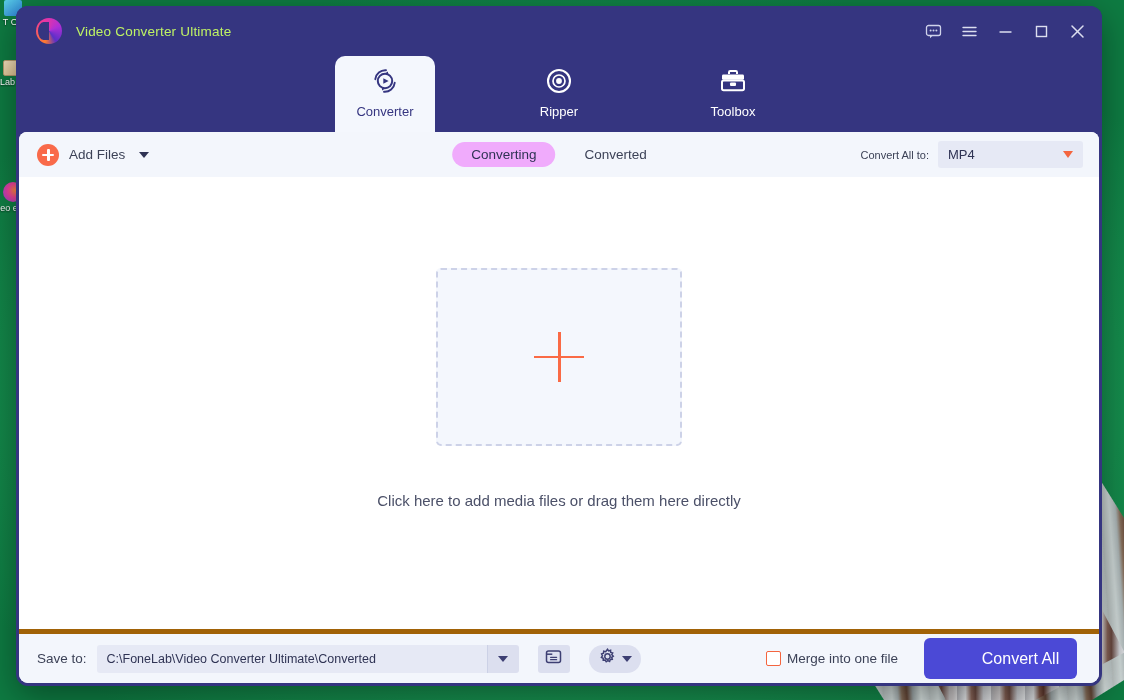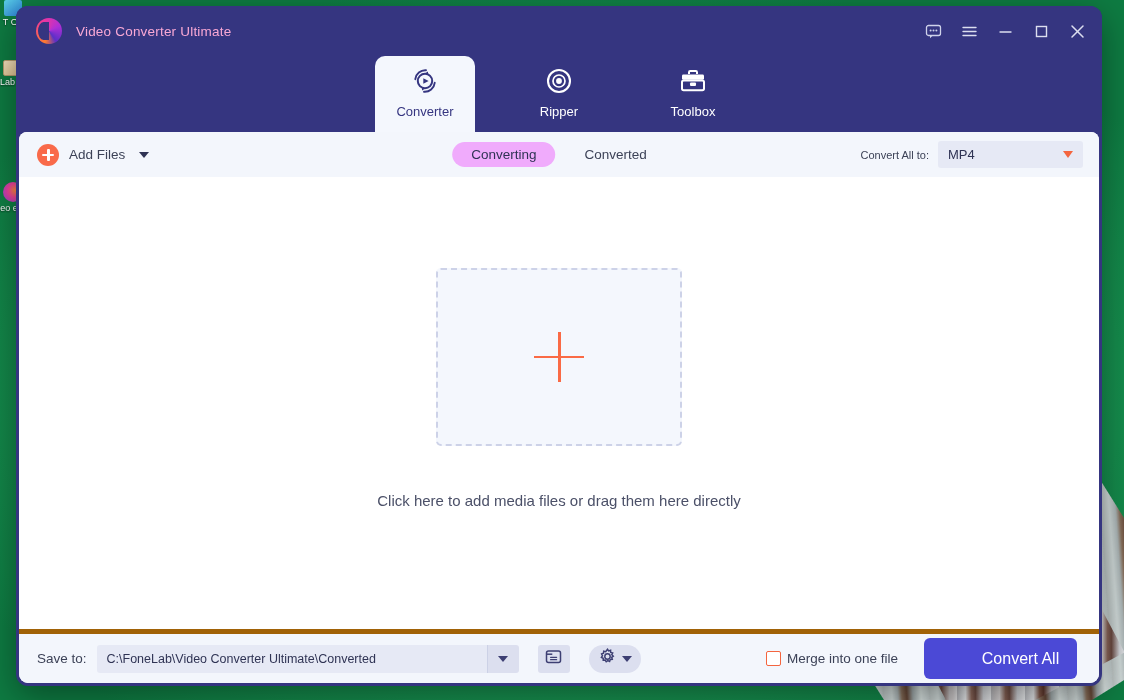--- a/index.html
+++ b/index.html
@@ -131,21 +131,21 @@
     content: "";
     position: absolute;
     left: 2px; top: 4px;
     width: 11px; height: 18px;
     border-radius: 50% 0 0 50%;
     background: #353580;
   }
 
   #app-title {
     margin-left: 14px;
-    color: #f9a8d4;
+    color: #bef264;
     font-size: 13.5px;
     letter-spacing: .2px;
     white-space: nowrap;
   }
 
   #window-controls {
     margin-left: auto;
     display: flex;
     align-items: center;
     gap: 2px;
@@ -159,21 +159,21 @@
   }
   .wc-btn svg { display: block; }
 
   #tabs-row {
     height: 76px;
     flex: 0 0 76px;
     background: #353580;
     display: flex;
     justify-content: center;
     align-items: flex-end;
-    gap: 34px;
+    gap: 74px;
   }
 
   .nav-tab {
     width: 100px;
     height: 76px;
     padding-top: 8px;
     display: flex;
     flex-direction: column;
     align-items: center;
     justify-content: flex-start;

